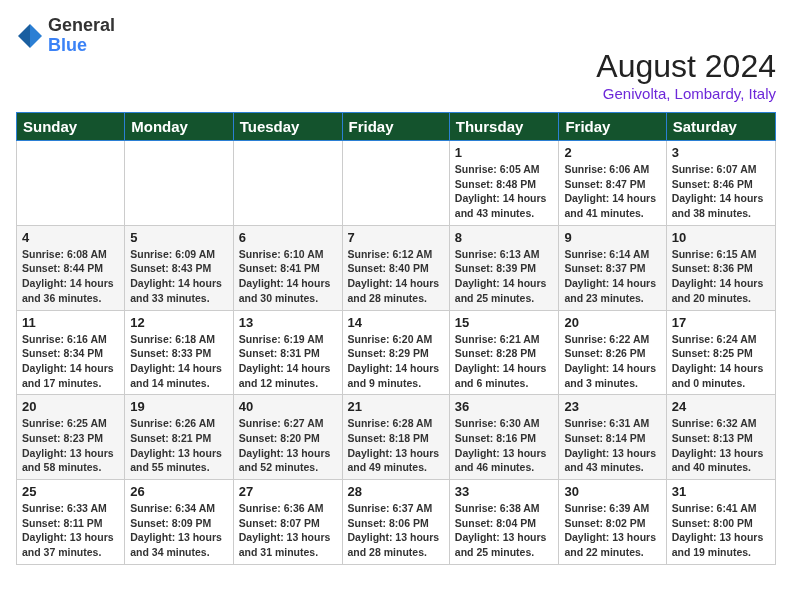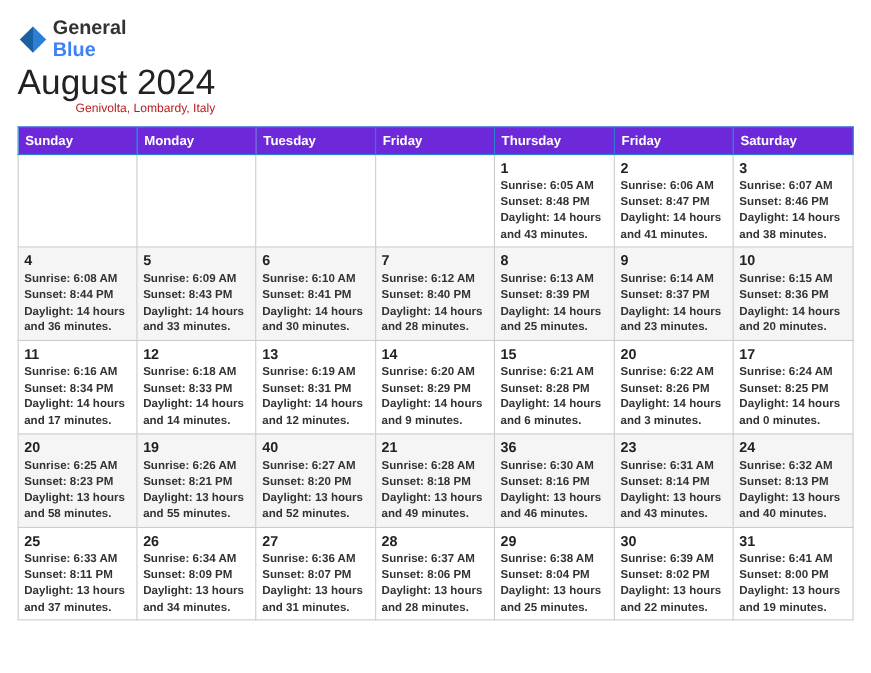--- a/index.html
+++ b/index.html
@@ -12,21 +12,20 @@
     }
     .page {
       width: 792px;
       padding: 16px 16px 10px 16px;
     }
     .header {
       display: flex;
       justify-content: space-between;
       align-items: flex-start;
       margin-bottom: 10px;
-      flex-direction: column;
     }
     .logo {
       display: flex;
       align-items: center;
       gap: 4px;
     }
     .logo-text {
       font-size: 18px;
       font-weight: bold;
       line-height: 1.1;
@@ -37,36 +36,37 @@
       width: 28px;
       height: 28px;
     }
     .title-block {
       text-align: right;
     }
     .month-title {
       font-size: 32px;
       font-weight: normal;
       color: #222;
+      margin-top: 32px;
     }
     .location {
-      font-size: 11px;
-      color: #b91c1c;
+      font-size: 15px;
+      color: #6d28d9;
     }
     table {
       width: 100%;
       border-collapse: collapse;
       font-size: 11px;
     }
     thead th {
-      background-color: #6d28d9;
+      background-color: #14532d;
       color: #fff;
       text-align: left;
       padding: 5px 6px;
-      font-size: 12px;
+      font-size: 15px;
       font-weight: bold;
       border: 1px solid #2b7fd4;
     }
     tbody td {
       vertical-align: top;
       border: 1px solid #ccc;
       padding: 4px 5px;
       width: 113px;
       height: 82px;
       background: #fff;
@@ -244,21 +244,21 @@
           </td>
           <td>
             <span class="day-num">27</span>
             <div class="day-info">Sunrise: 6:36 AM<br>Sunset: 8:07 PM<br>Daylight: 13 hours and 31 minutes.</div>
           </td>
           <td>
             <span class="day-num">28</span>
             <div class="day-info">Sunrise: 6:37 AM<br>Sunset: 8:06 PM<br>Daylight: 13 hours and 28 minutes.</div>
           </td>
           <td>
-            <span class="day-num">29</span>
+            <span class="day-num">33</span>
             <div class="day-info">Sunrise: 6:38 AM<br>Sunset: 8:04 PM<br>Daylight: 13 hours and 25 minutes.</div>
           </td>
           <td>
             <span class="day-num">30</span>
             <div class="day-info">Sunrise: 6:39 AM<br>Sunset: 8:02 PM<br>Daylight: 13 hours and 22 minutes.</div>
           </td>
           <td>
             <span class="day-num">31</span>
             <div class="day-info">Sunrise: 6:41 AM<br>Sunset: 8:00 PM<br>Daylight: 13 hours and 19 minutes.</div>
           </td>

